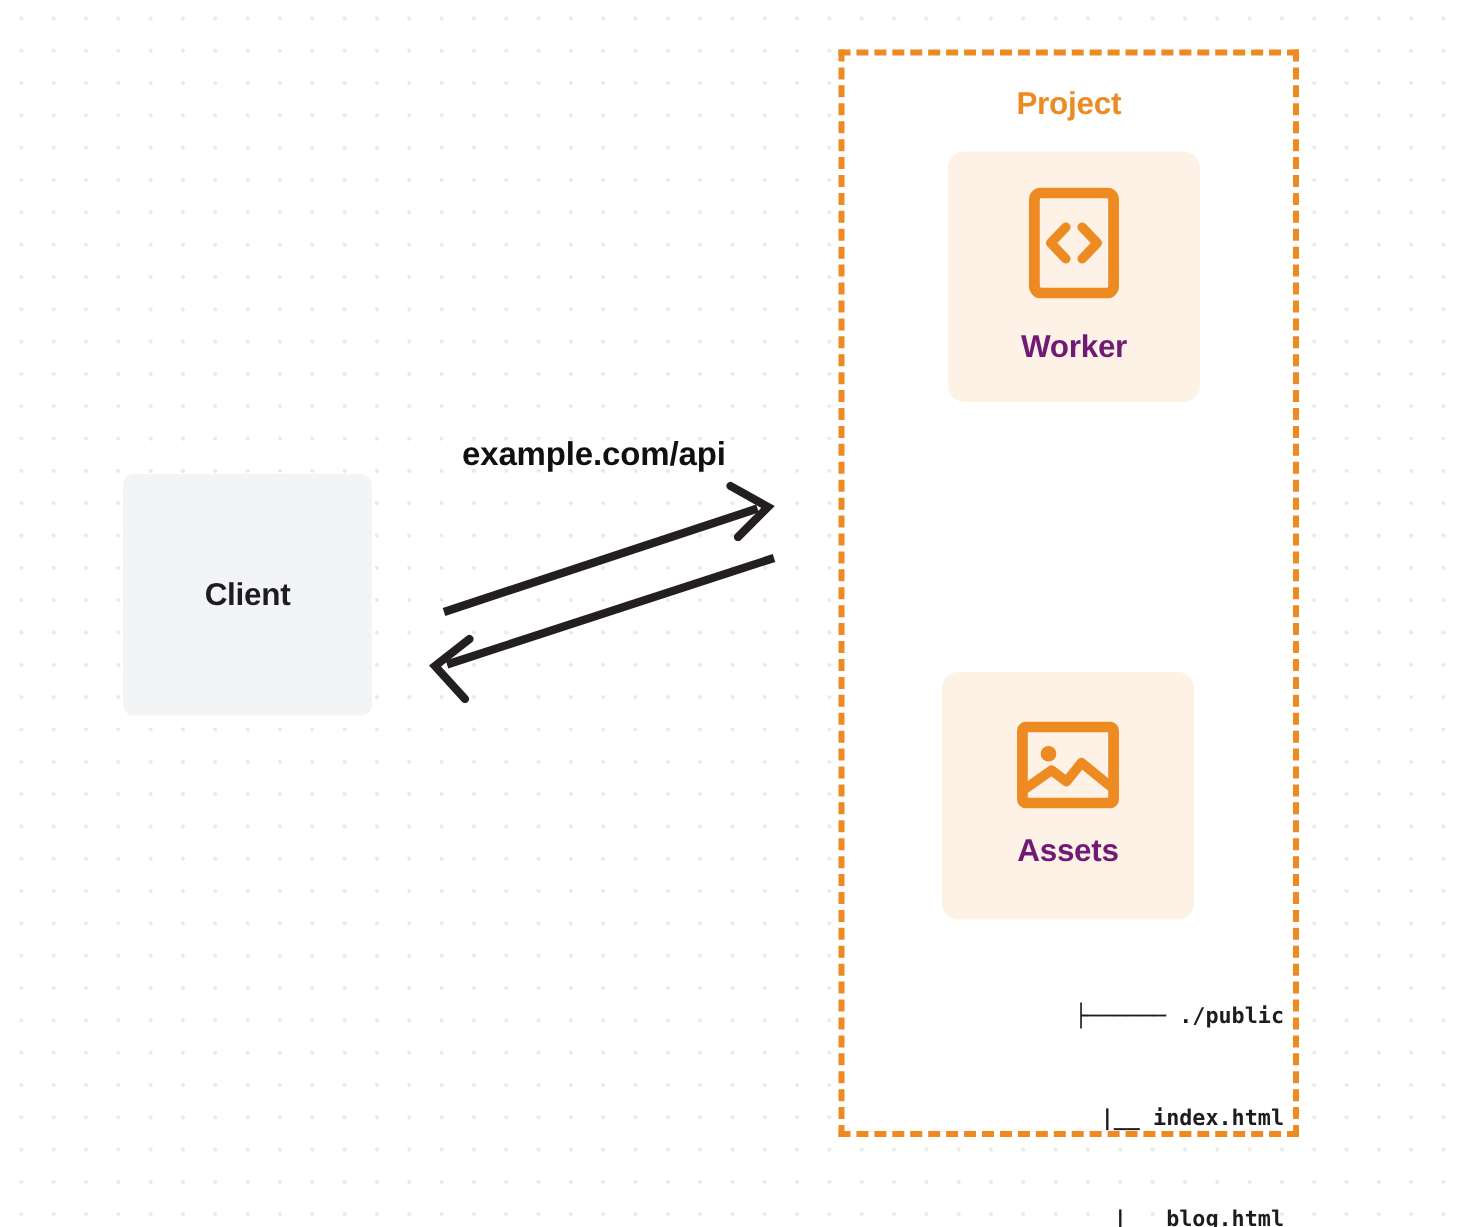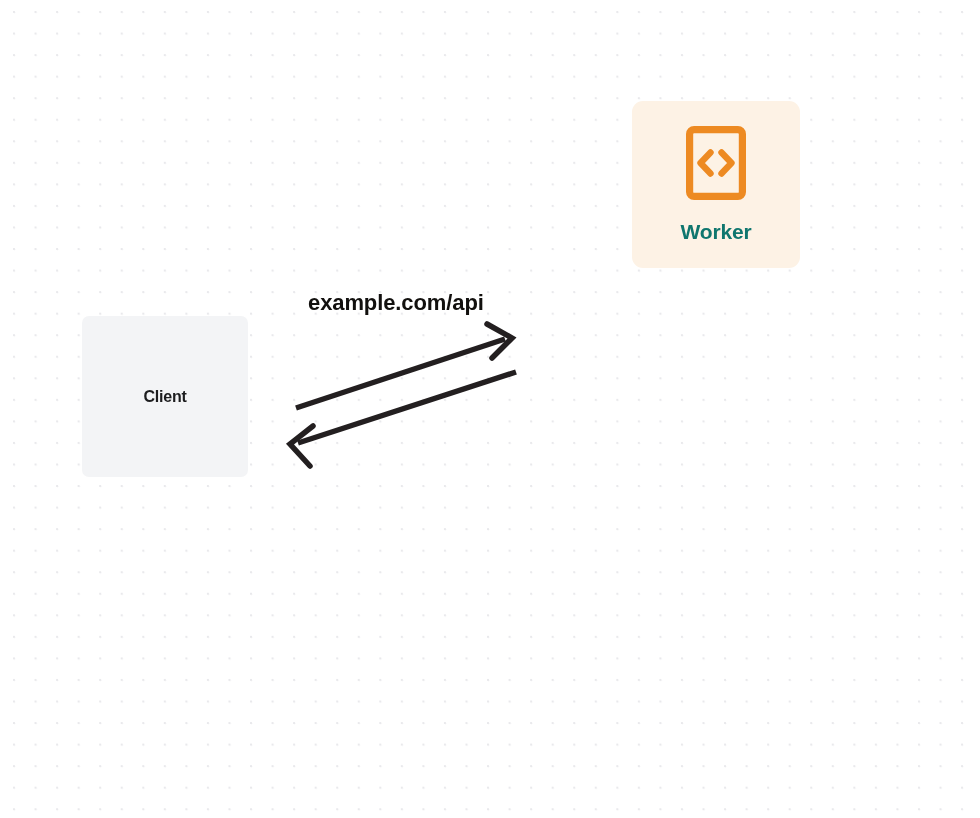--- a/index.html
+++ b/index.html
@@ -31,21 +31,21 @@
     top: 316px;
     width: 166px;
     height: 161px;
     background-color: #f3f4f6;
     border-radius: 7px;
     display: flex;
     align-items: center;
     justify-content: center;
   }
   #client-node .node-label {
-    font-size: 16px;
+    font-size: 21px;
     font-weight: bold;
     color: #1d1d1f;
     letter-spacing: -0.2px;
   }
 
   
   #arrows-layer {
     position: absolute;
     left: 0;
     top: 0;
@@ -117,21 +117,21 @@
   .service-card .card-icon {
     display: block;
     margin-bottom: 16px;
   }
   #assets-card .card-icon {
     margin-bottom: 12px;
   }
   .service-card .card-label {
     font-size: 21px;
     font-weight: bold;
-    color: #0f766e;
+    color: #701a75;
     letter-spacing: -0.2px;
   }
 
   
   #file-tree {
     position: absolute;
     left: 48px;
     top: 585px;
     width: 245px;
     font-family: "DejaVu Sans Mono", "Liberation Mono", monospace;
@@ -164,26 +164,48 @@
     </g>
 
     <g>
       <line x1="516" y1="372" x2="298" y2="443" stroke="#231f20" stroke-width="5.5" stroke-linecap="butt"></line>
       <polyline points="313,426 290,444 310,466" fill="none" stroke="#231f20" stroke-width="5.5" stroke-linecap="round" stroke-linejoin="miter"></polyline>
     </g>
   </svg>
 
   <div id="request-label">example.com/api</div>
 
+  <div id="project-group">
+
+    <div id="project-title">Project</div>
+
+    <div id="file-tree">
+      <div class="tree-row">├────── ./public</div>
+      <div class="tree-row">|__ index.html</div>
+      <div class="tree-row">|__ blog.html</div>
+      
+    </div>
+
+  </div>
 
   <div id="worker-card" class="service-card">
     <span class="card-icon">
       <svg width="60" height="74" viewBox="0 0 60 74" xmlns="http://www.w3.org/2000/svg">
         <rect x="3.6" y="3.6" width="52.8" height="66.8" rx="4.5" ry="4.5" fill="none" stroke="#ed8a22" stroke-width="7.2"></rect>
         <polyline points="24.5,26.5 14.5,37 24.5,47.5" fill="none" stroke="#ed8a22" stroke-width="6.4" stroke-linecap="round" stroke-linejoin="round"></polyline>
         <polyline points="35.5,26.5 45.5,37 35.5,47.5" fill="none" stroke="#ed8a22" stroke-width="6.4" stroke-linecap="round" stroke-linejoin="round"></polyline>
       </svg>
     </span>
     <span class="card-label">Worker</span>
   </div>
 
+  <div id="assets-card" class="service-card">
+    <span class="card-icon">
+      <svg width="68" height="58" viewBox="0 0 68 58" xmlns="http://www.w3.org/2000/svg">
+        <rect x="3.6" y="3.6" width="60.8" height="50.8" rx="2.5" ry="2.5" fill="none" stroke="#ed8a22" stroke-width="7.2"></rect>
+        <circle cx="21" cy="21.5" r="5.2" fill="#ed8a22"></circle>
+        <polyline points="6,44.5 23,32.5 33,40 43,27.5 62,43" fill="none" stroke="#ed8a22" stroke-width="6.6" stroke-linecap="round" stroke-linejoin="round"></polyline>
+      </svg>
+    </span>
+    <span class="card-label">Assets</span>
+  </div>
 
 </div>
 
 </body></html>

